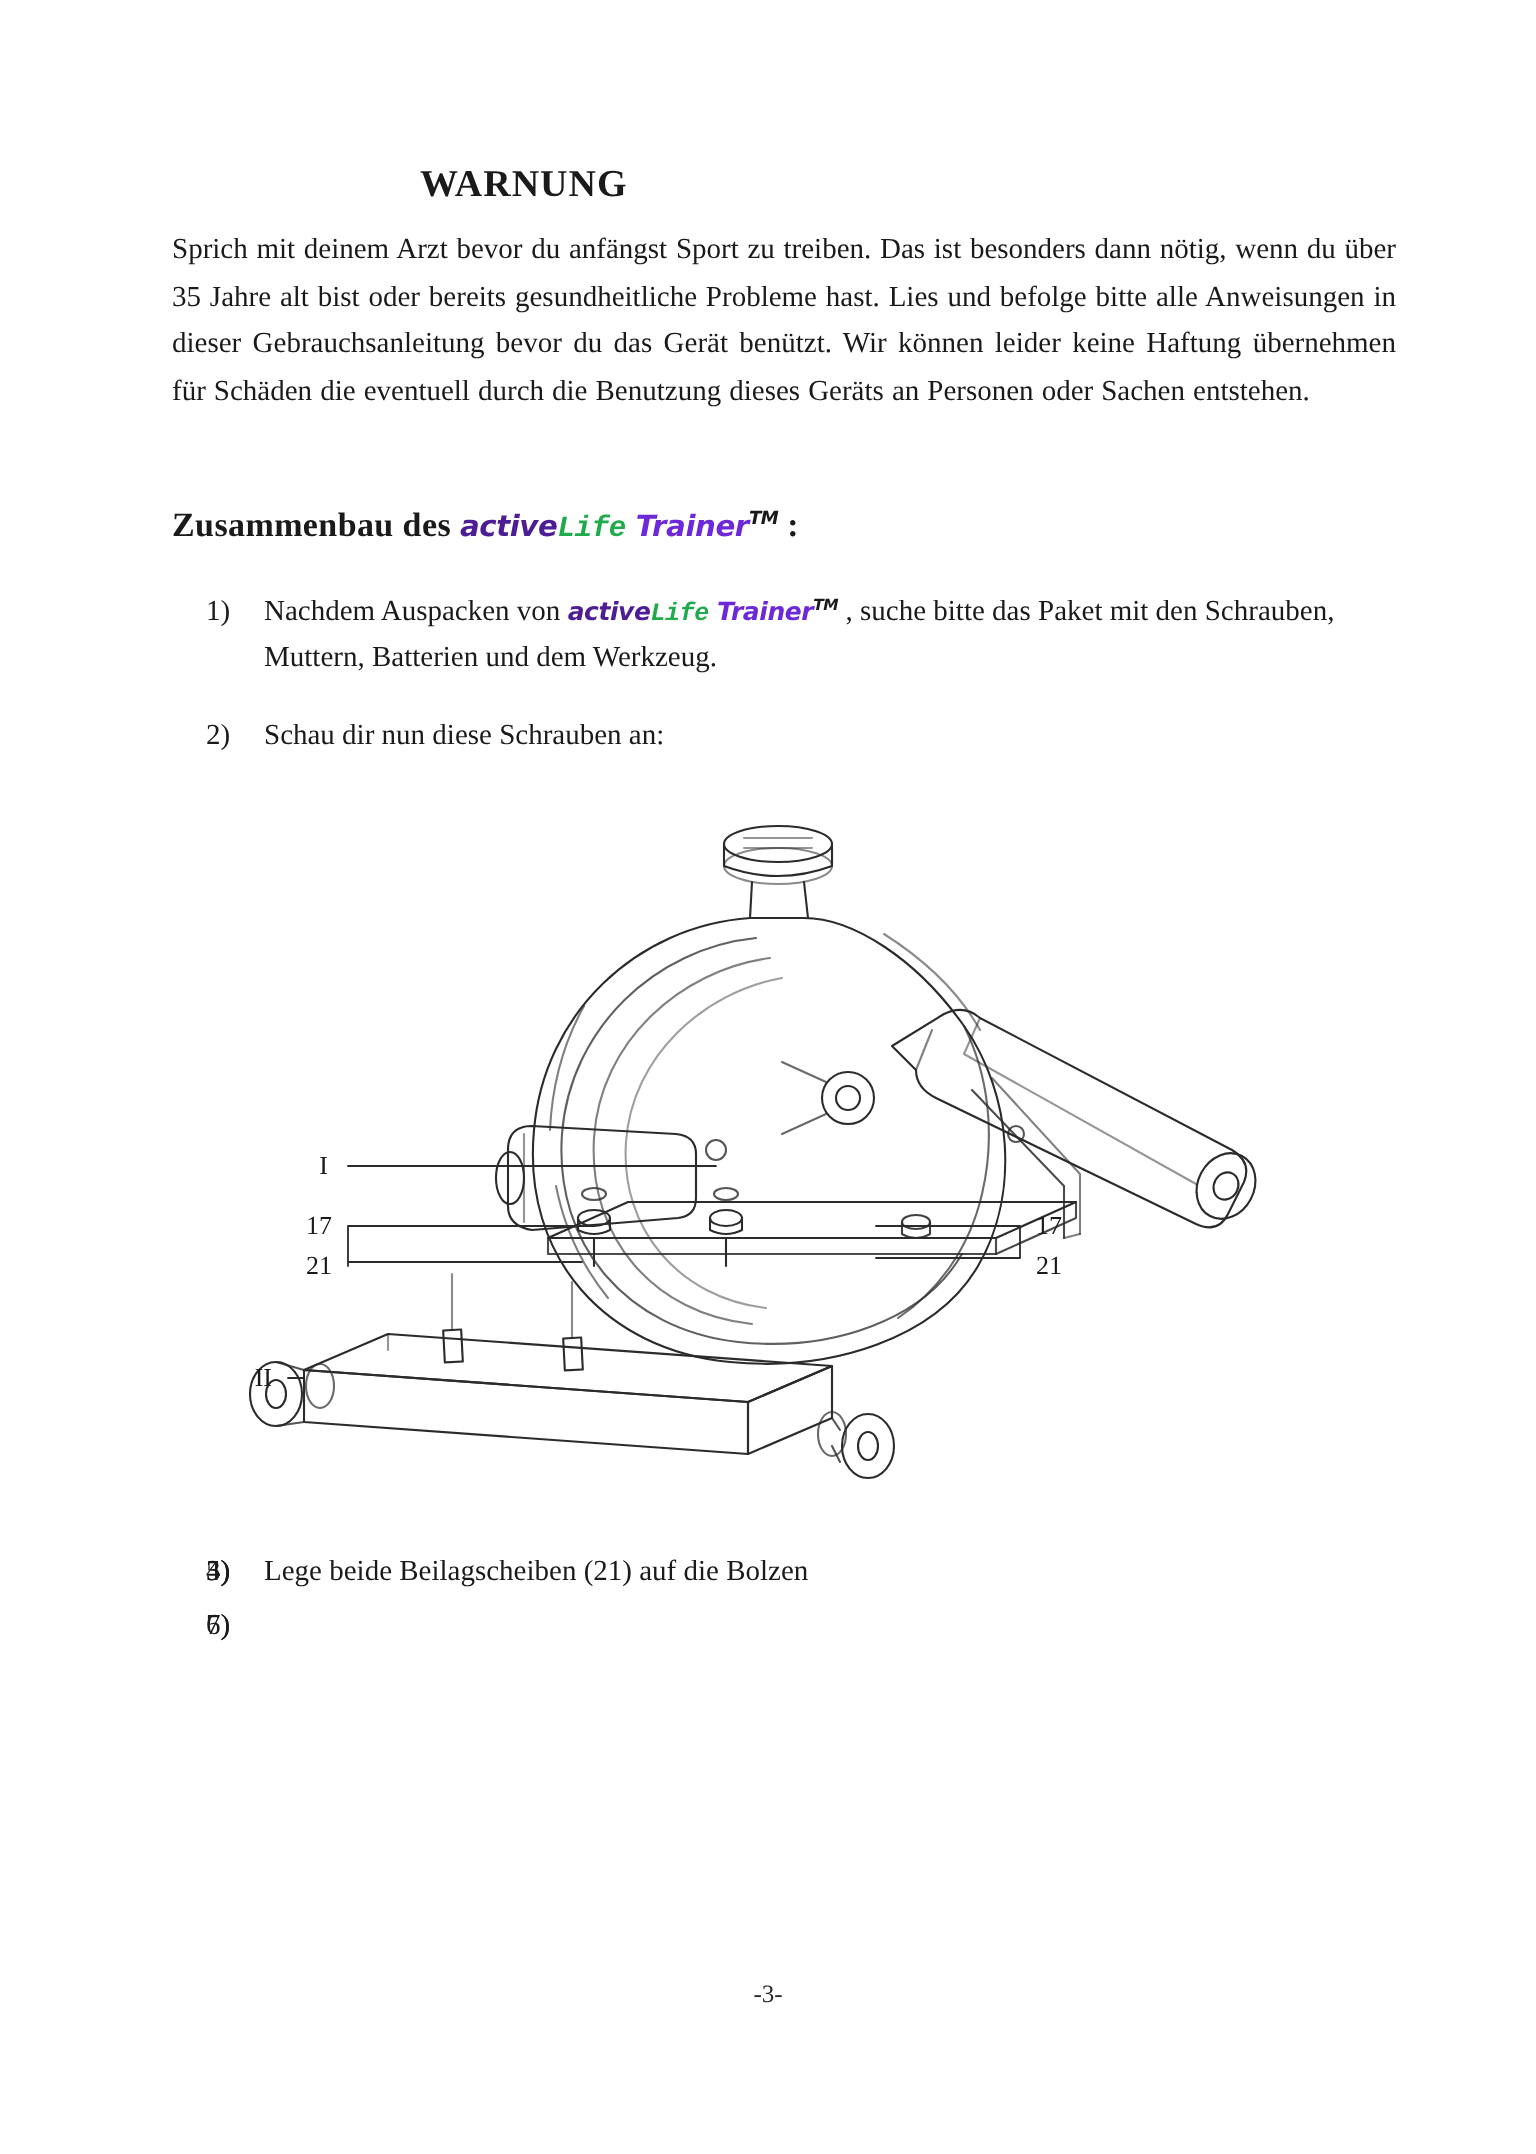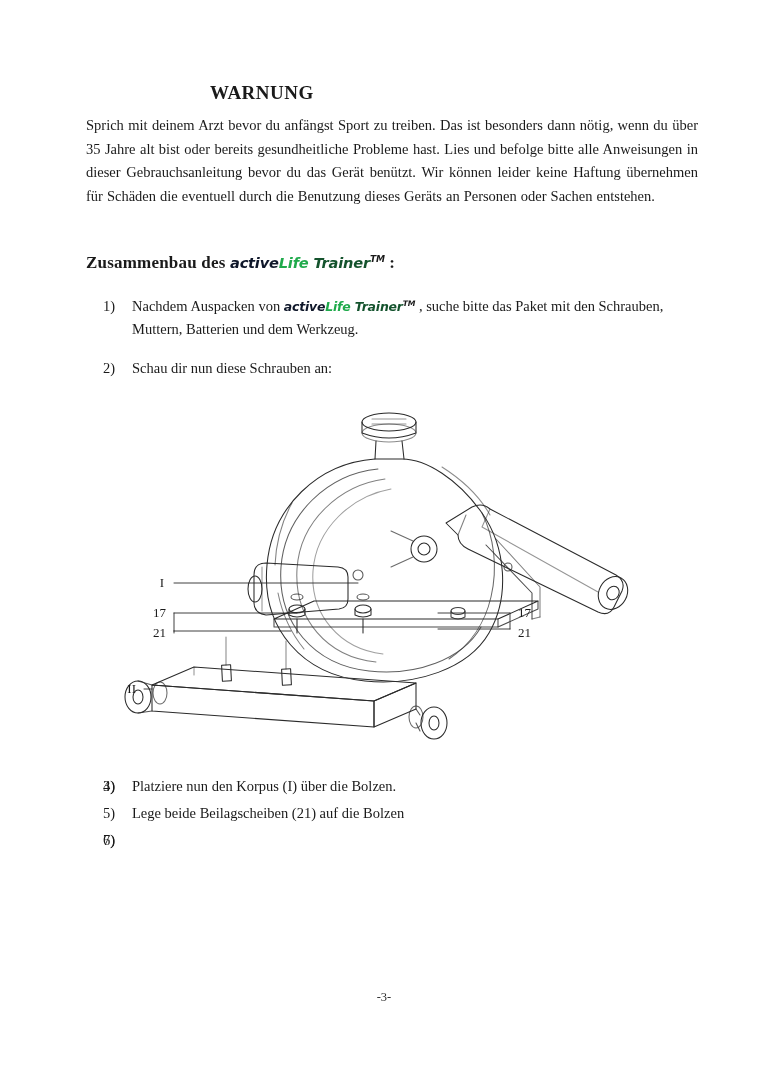--- a/index.html
+++ b/index.html
@@ -52,23 +52,23 @@
     letter-spacing: 0.2px;
   }
 
   .brand {
     font-family: "DejaVu Sans", sans-serif;
     font-style: italic;
     font-weight: bold;
     font-size: 0.86em;
     letter-spacing: -0.2px;
   }
-  .brand .active { color: #0f172a; }
-  .brand .life { color: #1faa4b; }
-  .brand .trainer { color: #14532d; }
+  .brand .active { color: #4c1d95; }
+  .brand .life { color: #1faa4b; font-family: Liberation Mono, monospace; }
+  .brand .trainer { color: #6d28d9; }
   .brand .tm {
     font-size: 0.62em;
     vertical-align: super;
   }
 
   ol.steps-top {
     list-style: none;
     margin: 22px 0 0 0;
     padding: 0;
   }
@@ -247,21 +247,20 @@
         </g>
       </svg>
     </div>
 
     <ol class="steps-bottom">
       <li>
         <span class="num">3)</span>
       </li>
       <li>
         <span class="num">4)</span>
-        <span>Platziere nun den Korpus (I) über die Bolzen.</span>
       </li>
       <li>
         <span class="num">5)</span>
         <span>Lege beide Beilagscheiben (21) auf die Bolzen</span>
       </li>
       <li>
         <span class="num">6)</span>
       </li>
       <li>
         <span class="num">7)</span>

